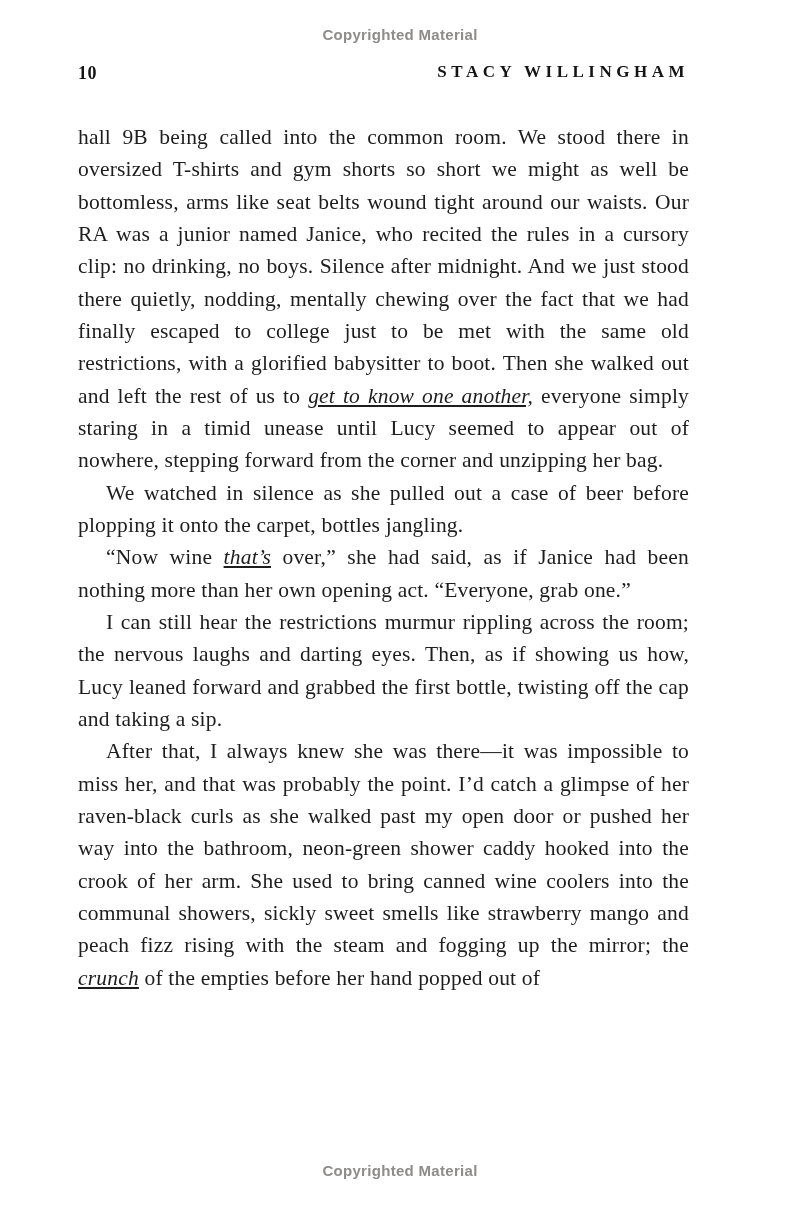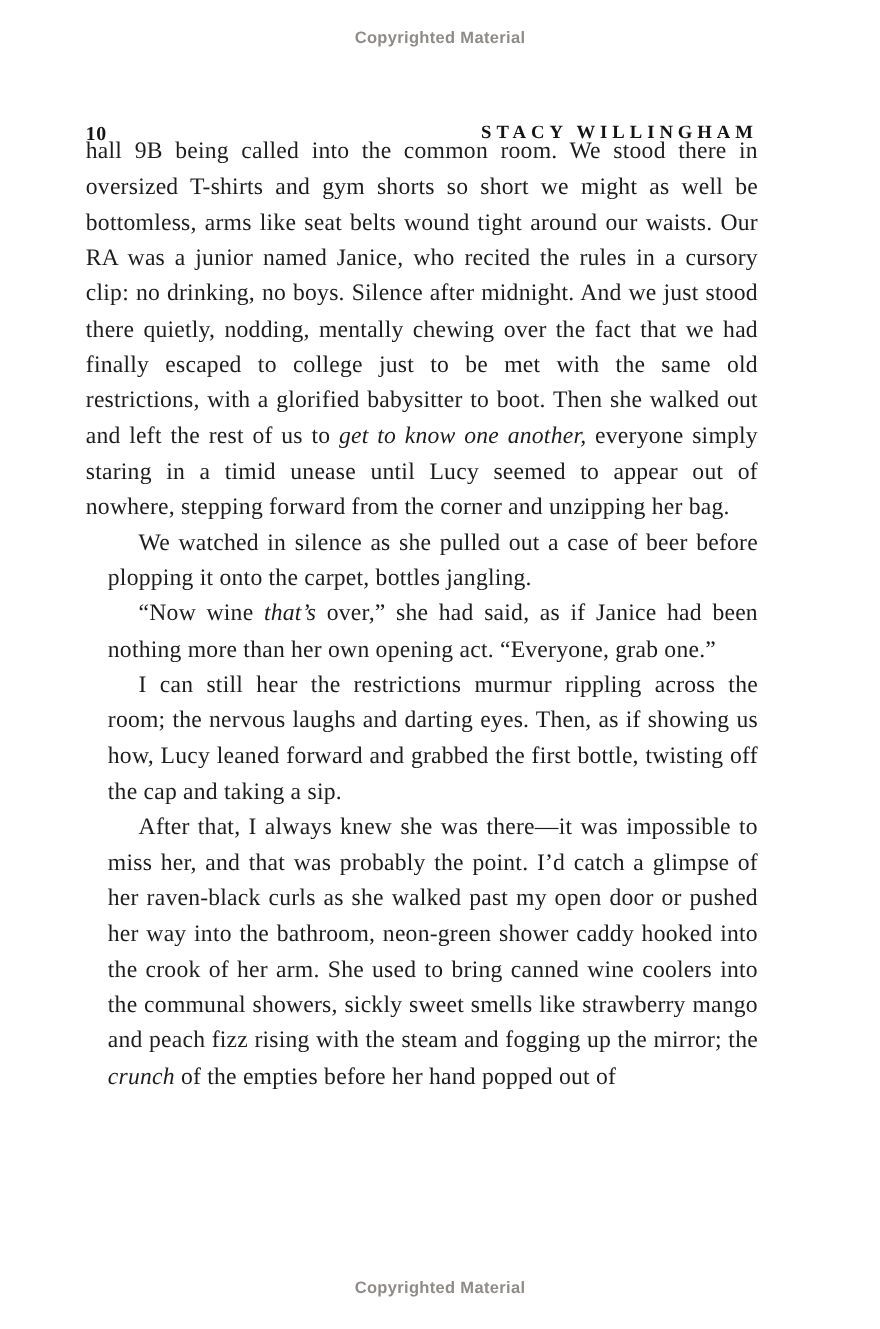--- a/index.html
+++ b/index.html
@@ -21,21 +21,20 @@
     letter-spacing: 0.3px;
   }
   .copyright.top { top: 26px; }
   .copyright.bottom { top: 1162px; }
   .running-head {
     position: absolute;
     top: 62px;
     left: 78px;
     width: 611px;
     font-family: "Liberation Serif", serif;
-    margin-top: 48px;
   }
   .pagenum {
     position: absolute;
     left: 0;
     top: 1px;
     font-size: 18px;
     font-weight: bold;
     letter-spacing: 0.5px;
   }
   .author {
@@ -51,22 +50,22 @@
     top: 121px;
     left: 78px;
     width: 611px;
     font-family: "Liberation Serif", serif;
     font-size: 21.5px;
     line-height: 32.33px;
     text-align: justify;
     letter-spacing: 0.2px;
   }
   .body-text p { margin: 0; padding: 0; }
-  .body-text p.indent { text-indent: 28px; margin-left: 20px; }
-  .body-text em { font-style: italic; }
+  .body-text p.indent { text-indent: 28px; }
+  .body-text em { font-style: italic; text-decoration: underline; }
 </style>
 </head>
 <body>
 
 <div class="page" style="background: rgb(255, 255, 255);">
 
   <div class="copyright top" style="color: rgb(142, 139, 136);">Copyrighted Material</div>
 
   <div class="running-head" style="color: rgb(20, 20, 20);">
     <span class="pagenum">10</span>

